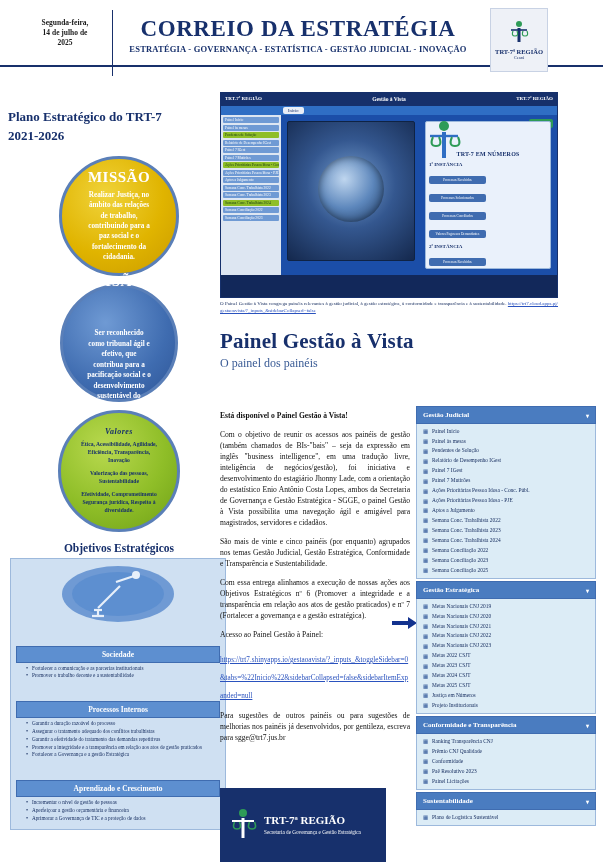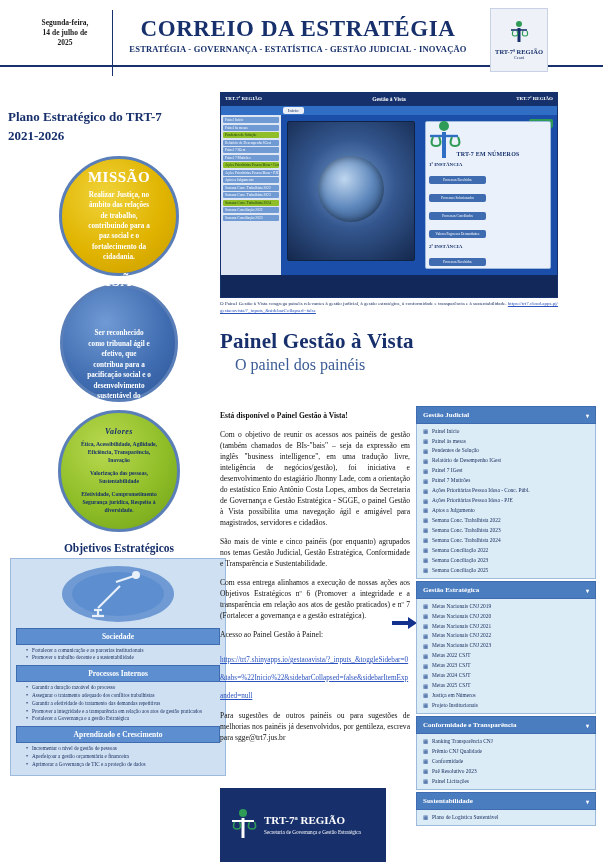--- a/index.html
+++ b/index.html
@@ -96,21 +96,21 @@
     text-align: center; color: #17306c; font-size: 11.5px; font-weight: bold; margin-top: 10px;
   }
 
   .obj-panel {
     margin-top: 4px; width: 216px; margin-left: 2px;
     background: #cfe0f2; border: 1px solid #9db9dc; padding: 4px 5px 6px 5px;
   }
   .obj-figure { height: 62px; display: flex; align-items: center; justify-content: center; }
   .obj-band {
     background: #5d8fd0; color: #ffffff; text-align: center;
-    font-size: 7.5px; font-weight: bold; padding: 3px 0; margin-top: 3px;
+    font-size: 7.5px; font-weight: bold; padding: 3px 0; margin-top: 21px;
     border: 1px solid #3f6cb0;
   }
   .obj-list { list-style: none; margin: 2px 0 0 0; padding: 0 0 0 10px; }
   .obj-list li {
     font-size: 5.2px; color: #12295c; line-height: 1.5; position: relative; padding-left: 6px;
   }
   .obj-list li:before {
     content: "•"; position: absolute; left: 0; top: -1px; color: #12295c; font-size: 6px;
   }
 
@@ -165,21 +165,21 @@
   .shot-caption {
     width: 338px; margin-left: 2px; margin-top: 3px;
     font-size: 5px; color: #12295c; line-height: 1.35; text-align: justify;
   }
   .shot-caption a { color: #2a52be; word-break: break-all; }
 
   .sec-title {
     margin-top: 14px; margin-left: 2px; color: #17306c;
     font-size: 21px; font-weight: bold; letter-spacing: .2px;
   }
-  .sec-subtitle { margin-left: 17px; color: #3a5b95; font-size: 16px; margin-top: 2px; font-family: Liberation Serif, serif;}
+  .sec-subtitle { margin-left: 2px; color: #3a5b95; font-size: 12px; margin-top: 2px; font-family: Liberation Serif, serif;}
 
   .body-col { position: absolute; left: 220px; top: 410px; width: 190px; }
   .body-col p {
     margin: 0 0 8px 0; font-size: 7.6px; line-height: 1.45; color: #111; text-align: justify;
   }
   .body-col p.lead { font-weight: bold; }
   .body-col a { color: #2a52be; font-size: 7.2px; word-break: break-all; text-decoration: underline;}
 
   .arrow {
     position: absolute; left: 392px; top: 616px; width: 26px; height: 14px;

